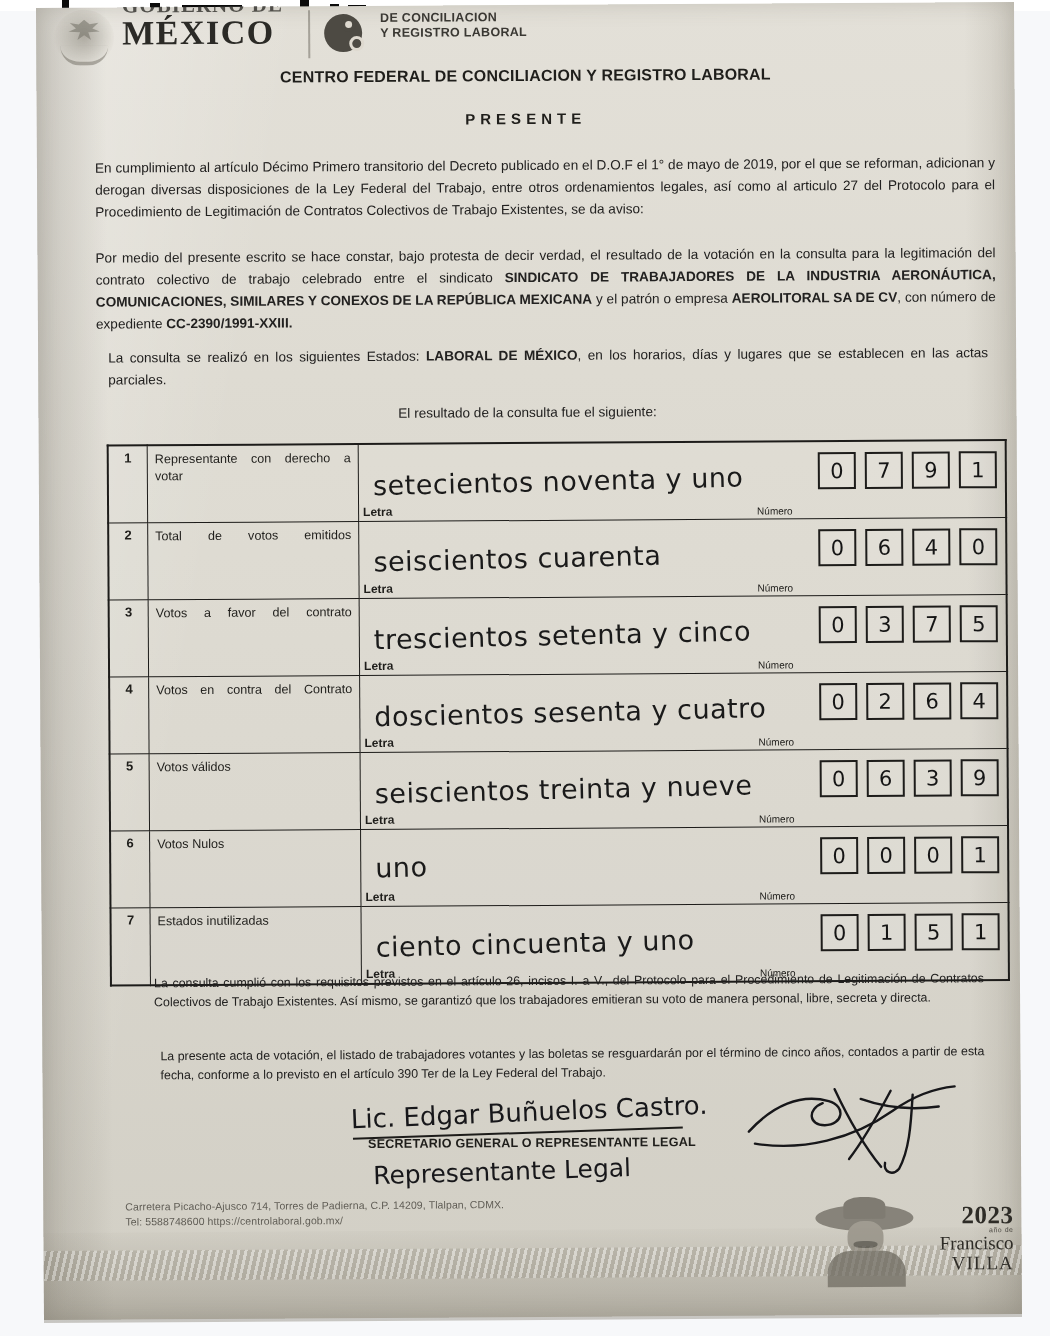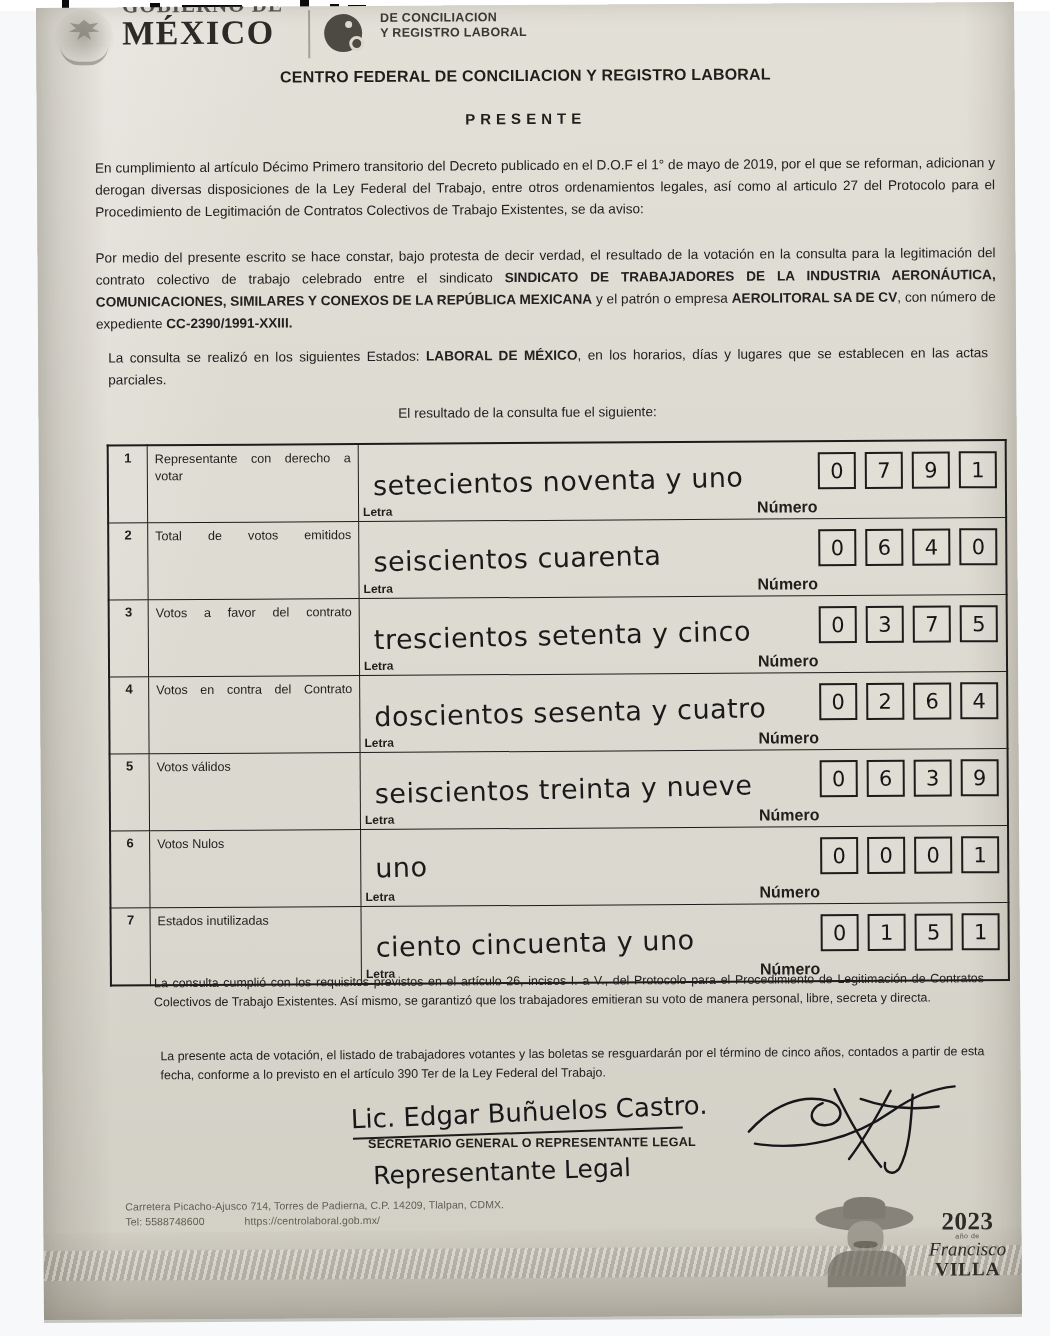--- a/index.html
+++ b/index.html
@@ -130,21 +130,21 @@
     text-align:justify;text-align-last:justify;color:#1f1e1b;}
   .c-lab.nojust{text-align-last:left;}
   .c-val{position:relative;height:76px;}
   .hand{
     font-family:"DejaVu Sans", sans-serif;
     font-size:27px;color:#1a1a1a;letter-spacing:.5px;
     position:absolute;left:14px;top:22px;white-space:nowrap;
     transform:rotate(-1deg);
   }
   .foot-letra{position:absolute;left:4px;bottom:2px;font-size:12px;font-weight:600;color:#1f1e1b;}
-  .foot-numero{position:absolute;left:398px;bottom:2px;font-size:16px;font-weight:700;color:#1f1e1b;}
+  .foot-numero{position:absolute;left:398px;bottom:2px;font-size:10px;font-weight:400;color:#1f1e1b;}
   .boxes{position:absolute;right:8px;top:10px;display:flex;gap:9px;}
   .boxes .bx{
     width:34px;height:33px;border:2px solid #1d1c1a;
     display:flex;align-items:center;justify-content:center;
     font-family:"DejaVu Sans", sans-serif;font-size:21px;color:#151515;
     background:rgba(255,255,255,.10);
   }
 
   
   #p4{left:112px;top:967px;width:830px;font-size:12.4px;line-height:19px;}
@@ -167,21 +167,21 @@
     transform:rotate(-1.5deg);white-space:nowrap;
   }
   #sig-scribble{position:absolute;left:700px;top:1078px;width:220px;height:95px;pointer-events:none;}
 
   
   #footer{
     position:absolute;left:82px;top:1192px;width:520px;
     font-size:10.5px;line-height:15px;color:#4b4841;letter-spacing:.1px;
     opacity:.85;
   }
-  #footer .url{color:#4b4841;margin-left:37px;}
+  #footer .url{color:#4b4841;}
 
   
   #villa{position:absolute;right:8px;top:1188px;width:200px;height:108px;}
   #villa-portrait{
     position:absolute;left:0;top:4px;width:104px;height:92px;opacity:.72;
   }
   #villa-portrait .hat{
     position:absolute;left:2px;top:10px;width:98px;height:26px;border-radius:50%;
     background:#6a665d;
   }
@@ -195,26 +195,26 @@
   }
   #villa-portrait .stache{
     position:absolute;left:40px;top:46px;width:24px;height:7px;border-radius:40%;
     background:#4a473f;
   }
   #villa-portrait .body{
     position:absolute;left:14px;top:56px;width:78px;height:36px;border-radius:22px 22px 0 0;
     background:#6d695f;
   }
   #villa-text{
-    position:absolute;left:108px;top:18px;width:92px;text-align:center;color:#2e2c27;
+    position:absolute;left:108px;top:12px;width:92px;text-align:right;color:#2e2c27;
   }
   #villa-2023{font-family:"Liberation Serif", serif;font-size:25px;font-weight:700;line-height:26px;letter-spacing:.5px;}
   #villa-anio{font-size:7px;letter-spacing:.5px;margin-top:-2px;opacity:.8;}
-  #villa-name{font-family:"Liberation Serif", serif;font-size:19px;font-style:italic;line-height:20px;}
-  #villa-last{font-family:"Liberation Serif", serif;font-size:19px;font-weight:700;line-height:19px;letter-spacing:1px;}
+  #villa-name{font-family:"Liberation Serif", serif;font-size:19px;line-height:20px;}
+  #villa-last{font-family:"Liberation Serif", serif;font-size:19px;font-weight:400;line-height:19px;letter-spacing:1px;}
 </style>
 </head>
 <body>
 
 <div id="photo">
 
   <div id="top-crop">
     <span class="g" style="left:62px;width:7px;height:11px;"></span>
     <span class="g" style="left:150px;width:10px;height:8px;"></span>
     <span class="g" style="left:182px;width:60px;height:6px;"></span>

